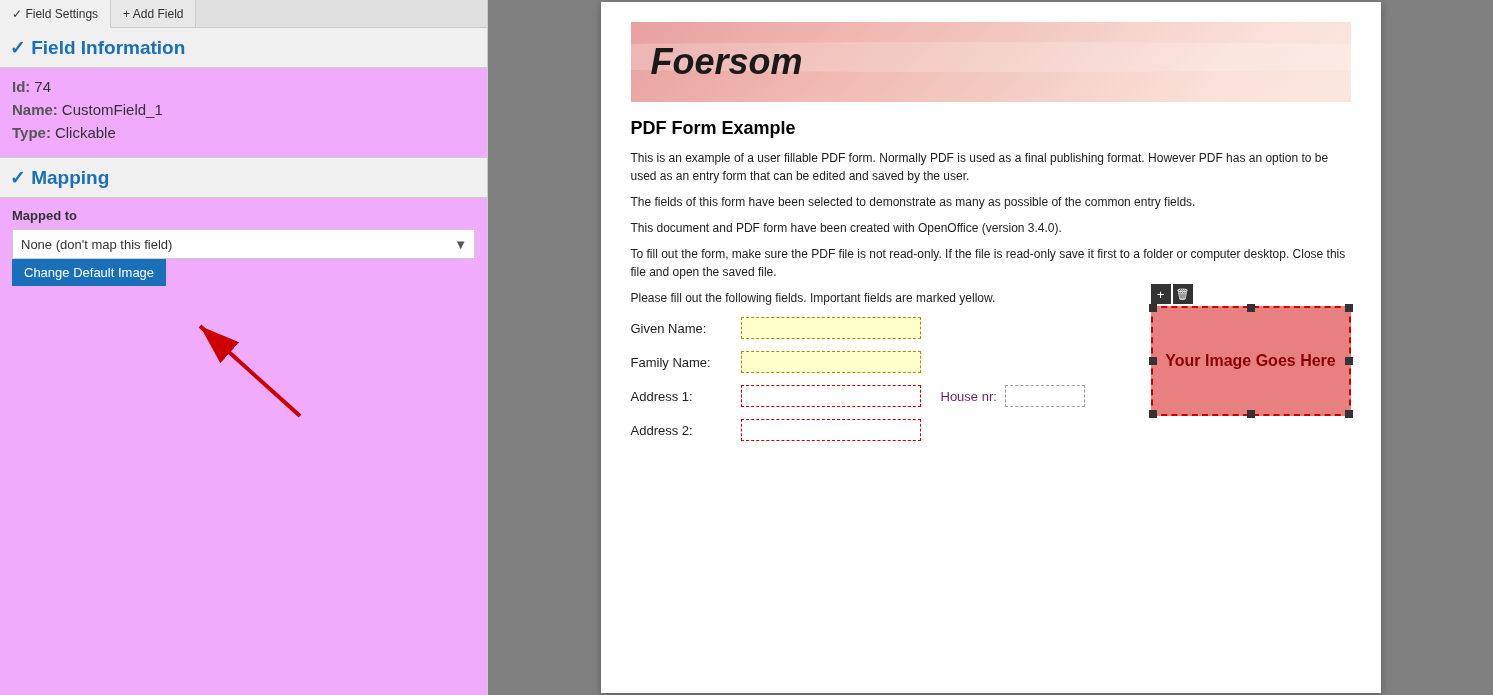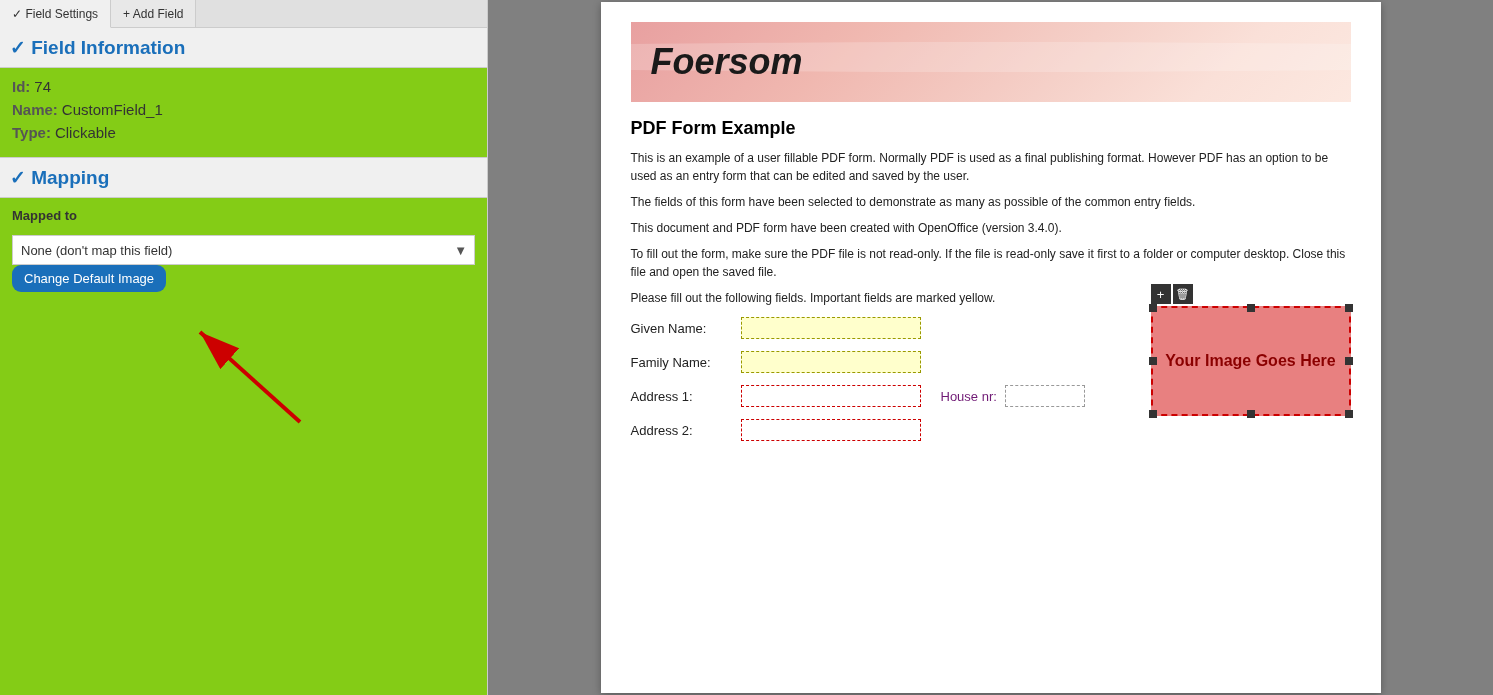--- a/index.html
+++ b/index.html
@@ -2,21 +2,21 @@
 <html><head>
   <meta charset="utf-8">
   <style>
     * { box-sizing: border-box; margin: 0; padding: 0; }
     body { font-family: Arial, sans-serif; font-size: 13px; background: #f0f0f0; display: flex; height: 695px; overflow: hidden; }
 
     
     .left-panel {
       width: 488px;
       min-width: 488px;
-      background: #84cc16;
+      background: #f0abfc;
       border-right: 1px solid #ccc;
       display: flex;
       flex-direction: column;
       height: 100%;
     }
 
     .top-tabs {
       display: flex;
       background: #e0e0e0;
       border-bottom: 1px solid #ccc;
@@ -71,21 +71,21 @@
       color: #333;
     }
 
     .mapping-section {
       padding: 10px 12px;
     }
 
     .mapping-label {
       font-weight: bold;
       font-size: 13px;
-      margin-bottom: 12px;
+      margin-bottom: 6px;
       color: #333;
     }
 
     .select-wrapper {
       position: relative;
       width: 100%;
     }
 
     .select-wrapper select {
       width: 100%;
@@ -109,21 +109,21 @@
       color: #555;
     }
 
     .btn-change-image {
       background: #1a6fba;
       color: white;
       border: none;
       padding: 6px 12px;
       font-size: 13px;
       cursor: pointer;
-      border-radius: 9px;
+      border-radius: 0;
     }
 
     
     .right-panel {
       flex: 1;
       background: #808080;
       overflow-y: auto;
       display: flex;
       justify-content: center;
       padding: 2px 0;

